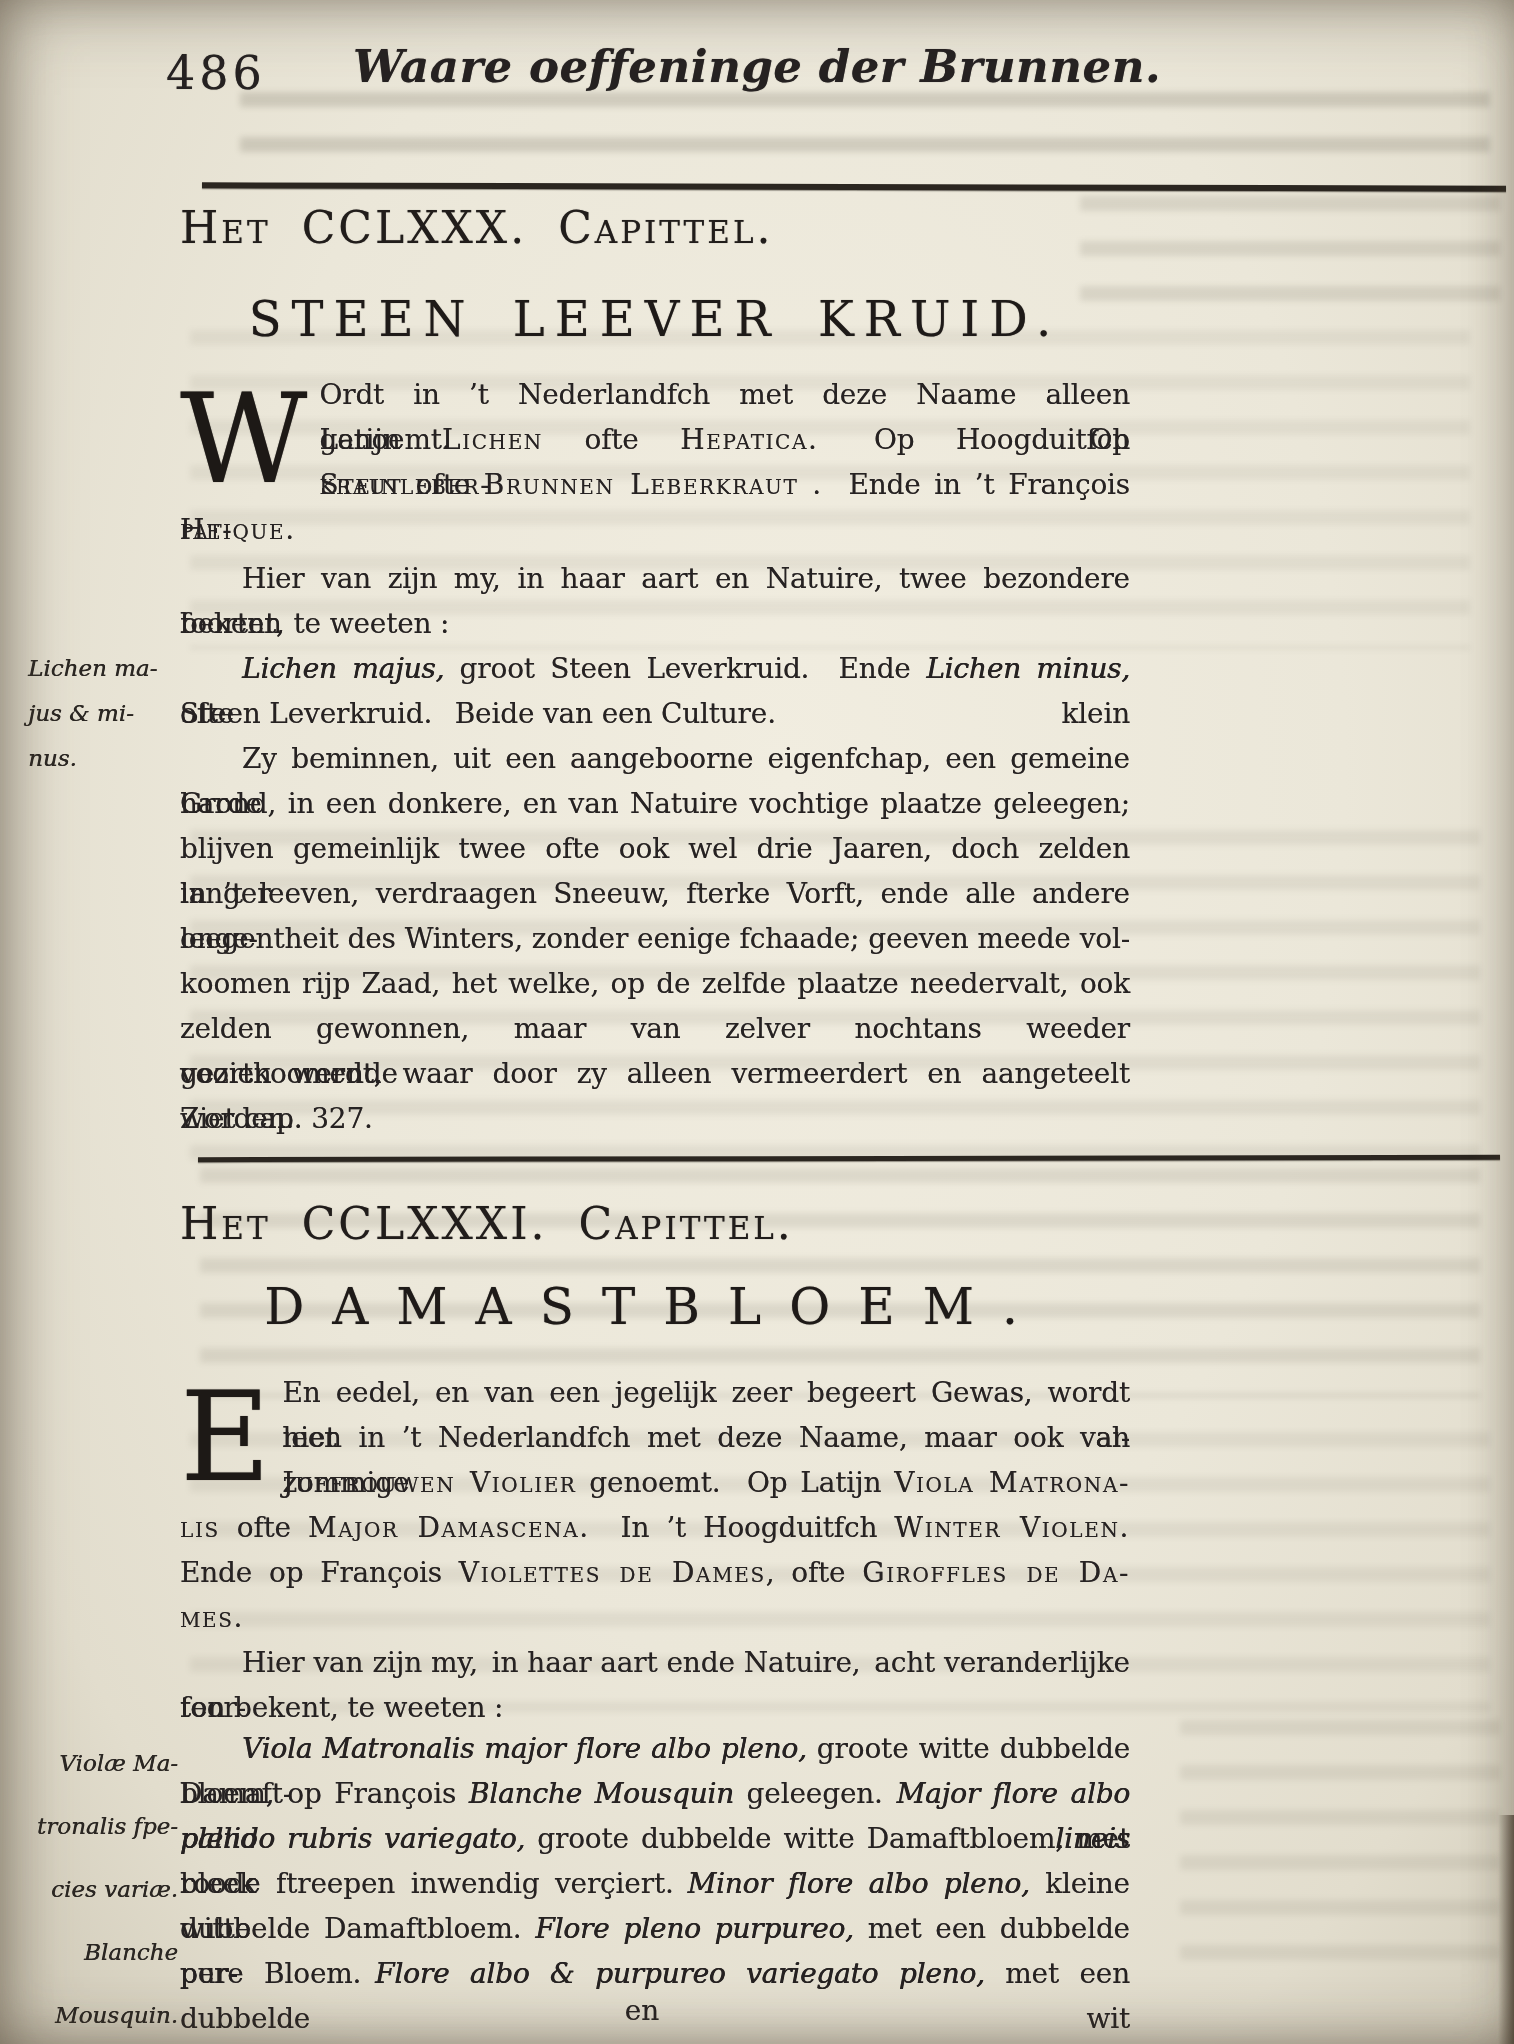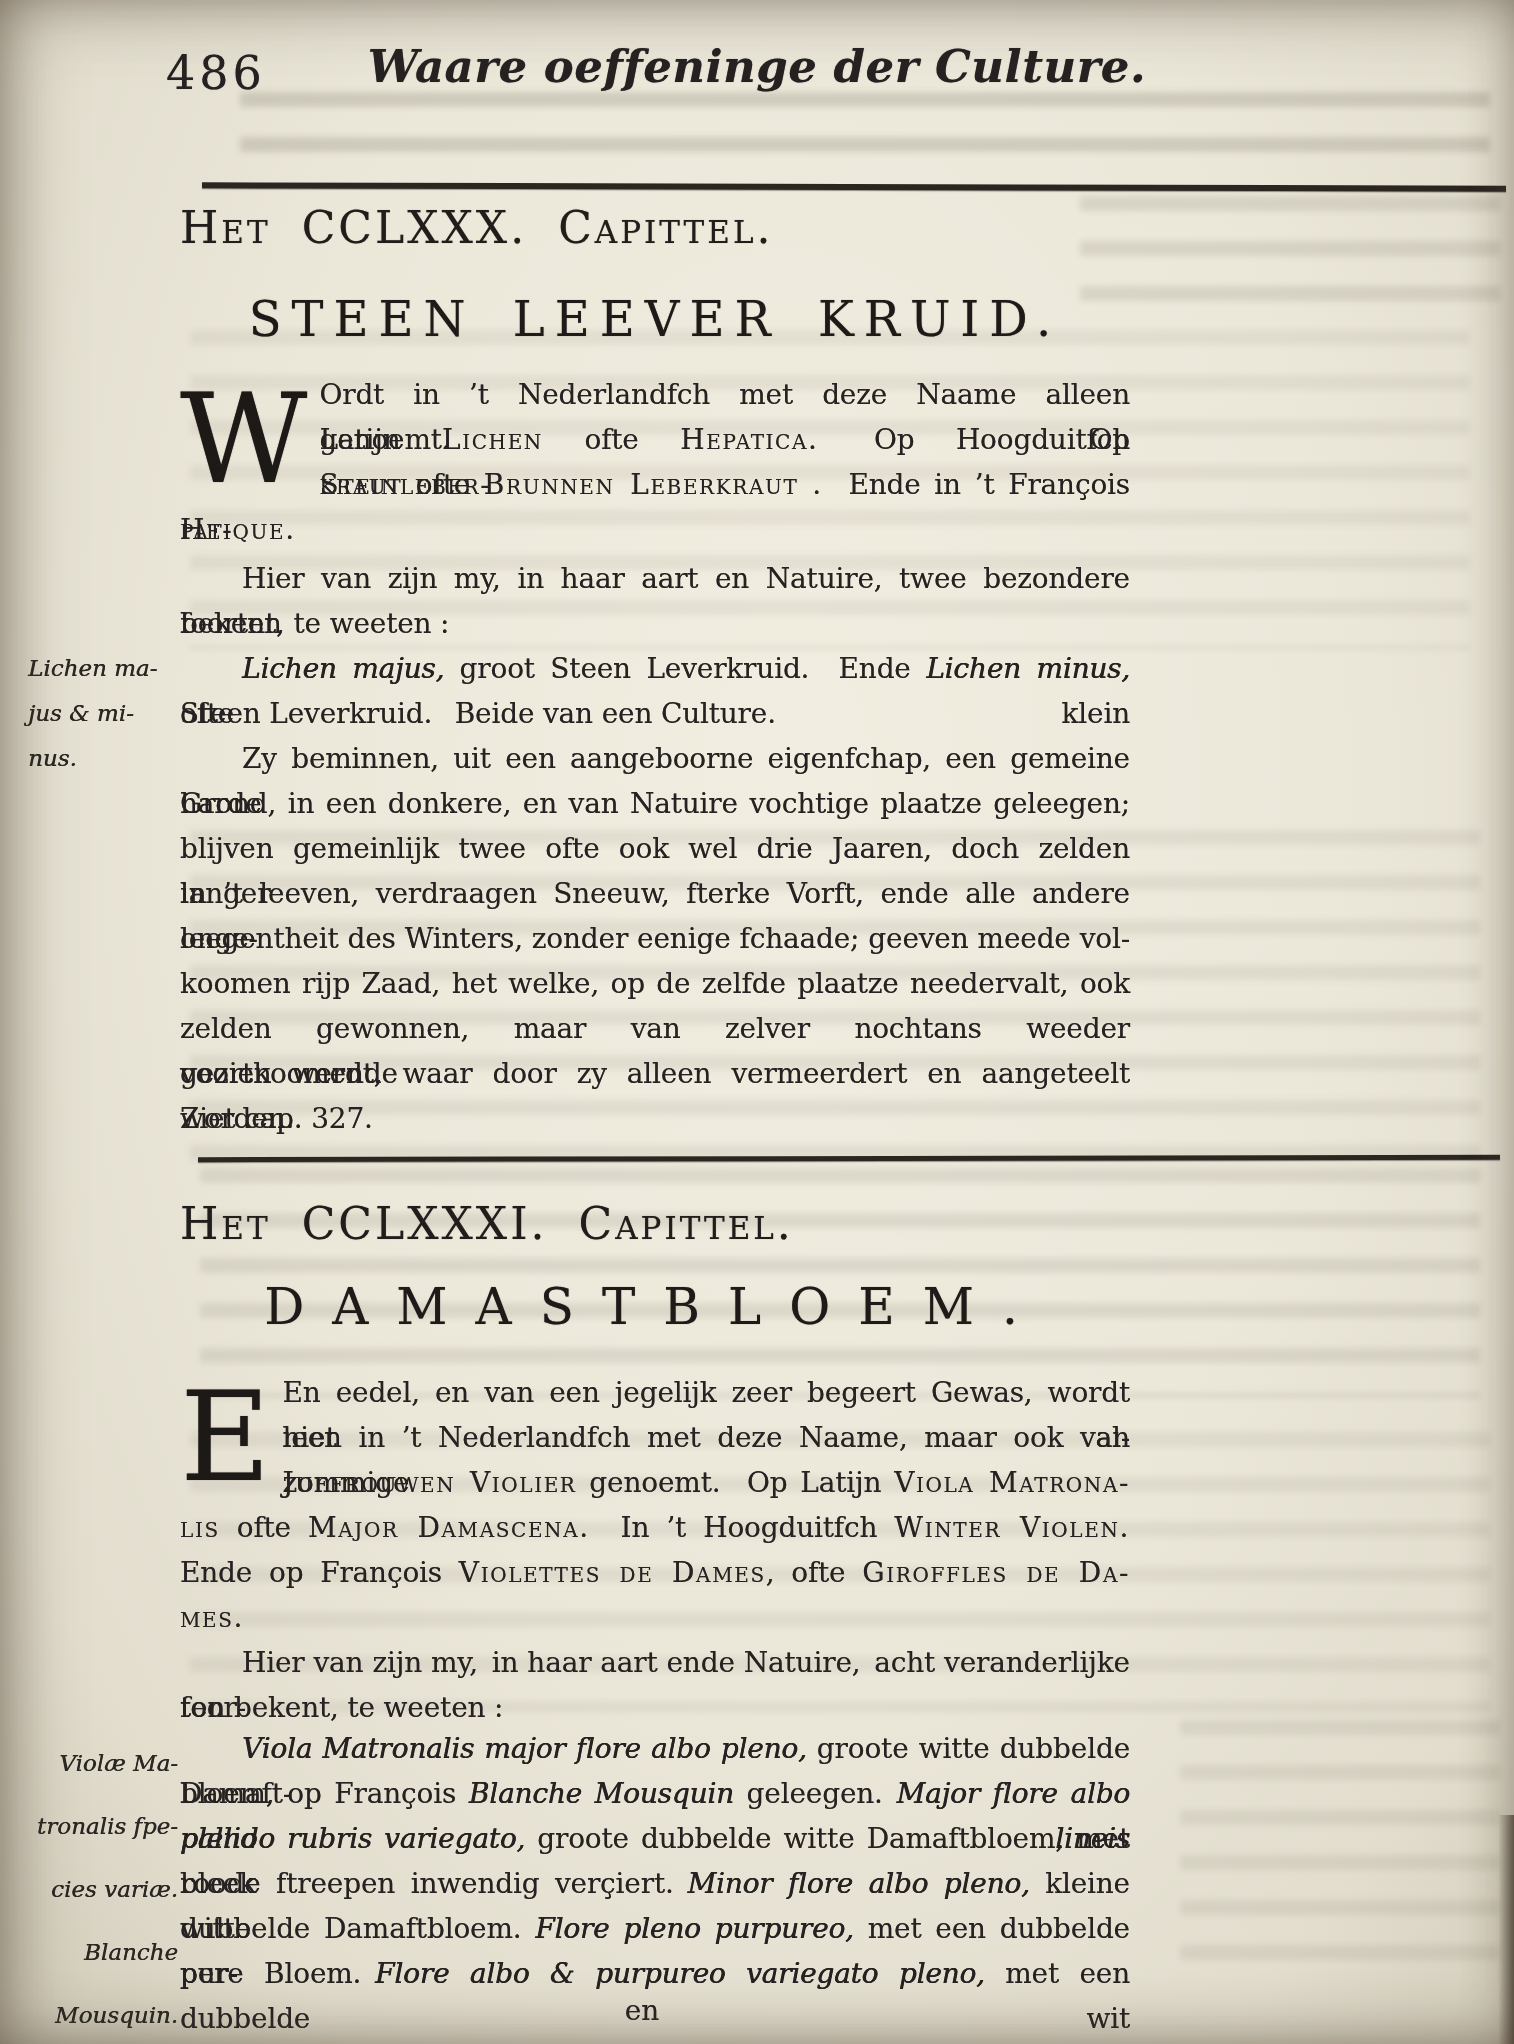--- a/index.html
+++ b/index.html
@@ -87,21 +87,21 @@
 
   <div class="ghost g1"></div>
   <div class="ghost g2"></div>
   <div class="ghost g3"></div>
   <div class="ghost g4"></div>
   <div class="ghost g5"></div>
   <div class="ghost g6"></div>
   <div class="ghost g7"></div>
 
   <div class="pagenum">486</div>
-  <div class="runhead">Waare oeffeninge der Culture.</div>
+  <div class="runhead">Waare oeffeninge der Brunnen.</div>
   <div class="rule rule1"></div>
 
   <div class="chap-head h1">Het CCLXXX. Capittel.</div>
   <div class="chap-title t1">STEEN LEEVER KRUID.</div>
 
   <div class="para" style="top:372px">
       <span class="dropcap">W</span>
       <div class="line"><span>Ordt in ’t Nederlandfch met deze Naame alleen genoemt.  Op</span></div>
       <div class="line"><span>Latijn </span><span class="sc">Lichen</span><span> ofte </span><span class="sc">Hepatica.</span><span>  Op Hoogduitfch </span><span class="sc">Steinleber-</span></div>
       <div class="line"><span class="sc">kraut</span><span> ofte </span><span class="sc">Brunnen Leberkraut</span><span> .  Ende in ’t François </span><span class="sc">He-</span></div>

